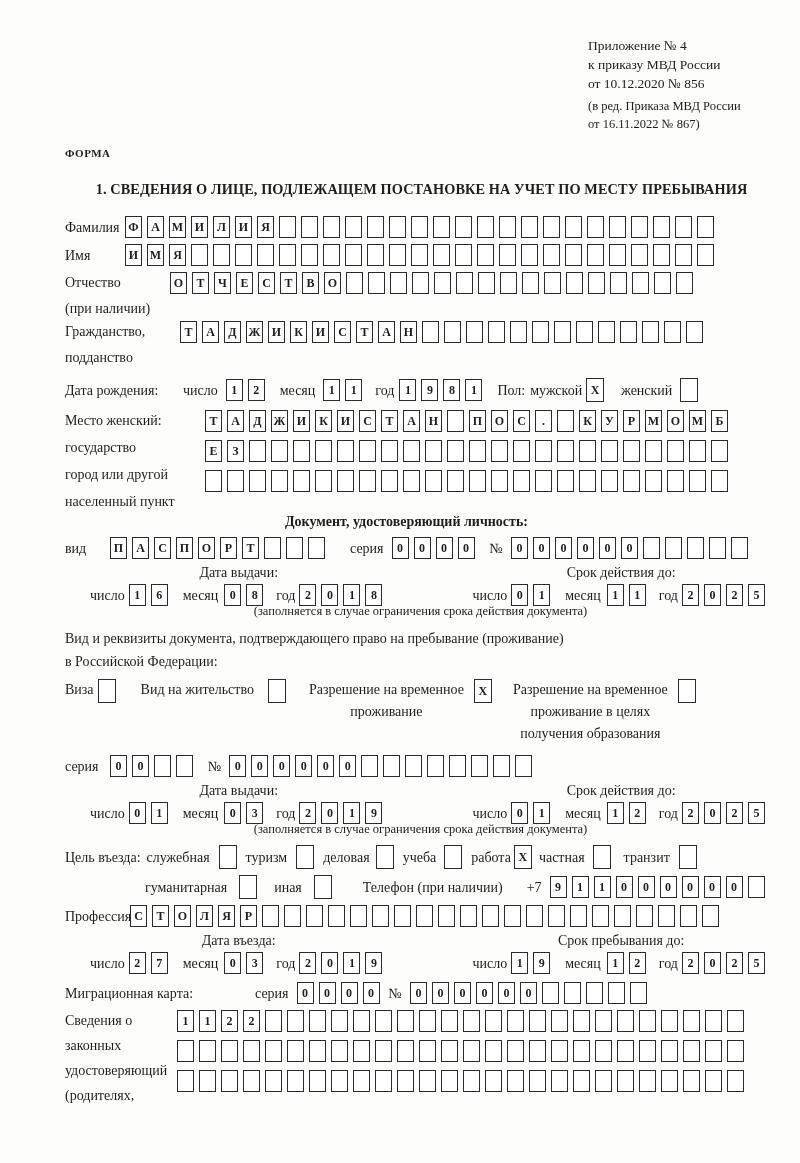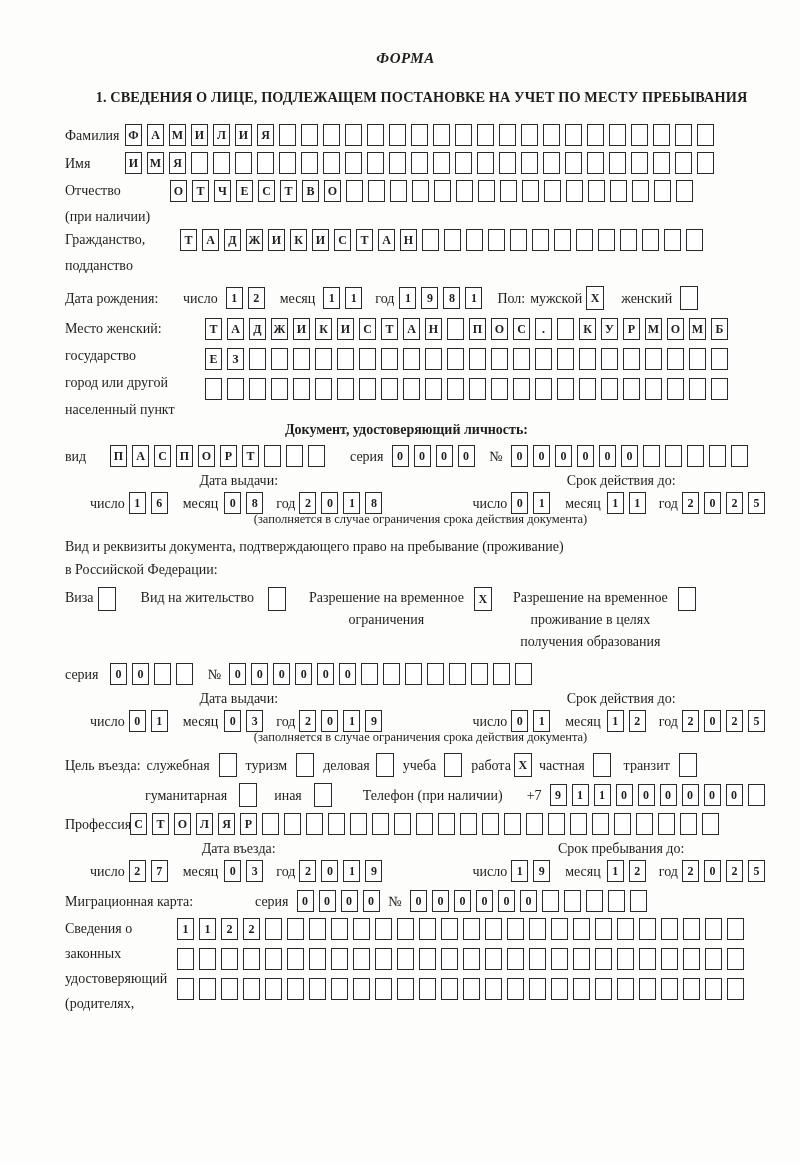--- a/index.html
+++ b/index.html
@@ -4,21 +4,21 @@
 <style>
   html,body{margin:0;padding:0;background:#e8e8e8;}
   .page{
     width:800px;height:1163px;margin:0 auto;background:#fdfdfc;
     font-family:"Liberation Serif","DejaVu Serif",serif;color:#1e1e1e;
     box-sizing:border-box;padding:36px 22px 0 65px;overflow:hidden;position:relative;
   }
   .hdr{margin-left:auto;width:190px;font-size:13.5px;line-height:19px;}
   .hdr .sub{font-size:12.5px;line-height:18px;}
   .hdr .sub.first{margin-top:4px;}
-  .forma{text-align:center;padding-right:32px;font-weight:bold;font-size:15px;margin-top:14px;letter-spacing:.5px;font-style:italic;}
+  .forma{text-align:left;padding-right:32px;font-weight:bold;font-size:11px;margin-top:14px;letter-spacing:.5px;}
   .title{text-align:center;font-weight:bold;font-size:15.5px;line-height:24px;margin-top:14px;letter-spacing:.2px;}
   .blank-line{display:inline-block;width:46px;border-bottom:2.5px solid #3a3a3a;margin-left:12px;height:1px;vertical-align:baseline;}
   .sec-heading{font-weight:bold;font-size:14.3px;margin:22px 0 18px 0;text-align:center;letter-spacing:.1px;}
 
   .row{display:flex;align-items:center;margin-bottom:6px;}
   .row.top{align-items:flex-start;}
   .lbl{font-size:14px;line-height:21px;flex:none;white-space:nowrap;}
   .lblcol{flex:none;}
   .lblcol .lbl{display:block;}
 
@@ -38,20 +38,27 @@
   .textline{font-size:14px;line-height:23px;}
   .ml-center{text-align:center;font-size:14px;line-height:22px;flex:none;}
   .cellcol{flex:none;}
   .cellcol .cells{display:flex;margin-bottom:8px;}
 </style>
 </head>
 <body>
 
 <div class="page">
 
+  <div class="hdr">
+    <div>Приложение № 4</div>
+    <div>к приказу МВД России</div>
+    <div>от 10.12.2020 № 856</div>
+    <div class="sub first">(в ред. Приказа МВД России</div>
+    <div class="sub">от 16.11.2022 № 867)</div>
+  </div>
 
   <div class="forma">ФОРМА</div>
 
 
   <div class="sec-heading">1. СВЕДЕНИЯ О ЛИЦЕ, ПОДЛЕЖАЩЕМ ПОСТАНОВКЕ НА УЧЕТ ПО МЕСТУ ПРЕБЫВАНИЯ</div>
 
   <div class="row">
     <span class="lbl" style="width:60px">Фамилия</span>
     <span class="cells">
         <span class="cell">Ф</span>
@@ -396,21 +403,21 @@
     <span class="lbl">Виза</span>
     <span class="cells cb" style="margin-left:4px">
         <span class="cell"></span>
       </span>
     <span class="lbl" style="margin-left:20px">Вид на жительство</span>
     <span class="cells cb" style="margin-left:14px">
         <span class="cell"></span>
       </span>
     <div class="ml-center" style="margin-left:18px">
       <div>Разрешение на временное</div>
-      <div>ограничения</div>
+      <div>проживание</div>
     </div>
     <span class="cells cb" style="margin-left:10px">
         <span class="cell">X</span>
       </span>
     <div class="ml-center" style="margin-left:16px">
       <div>Разрешение на временное</div>
       <div>проживание в целях</div>
       <div>получения образования</div>
     </div>
     <span class="cells cb" style="margin-left:10px">

